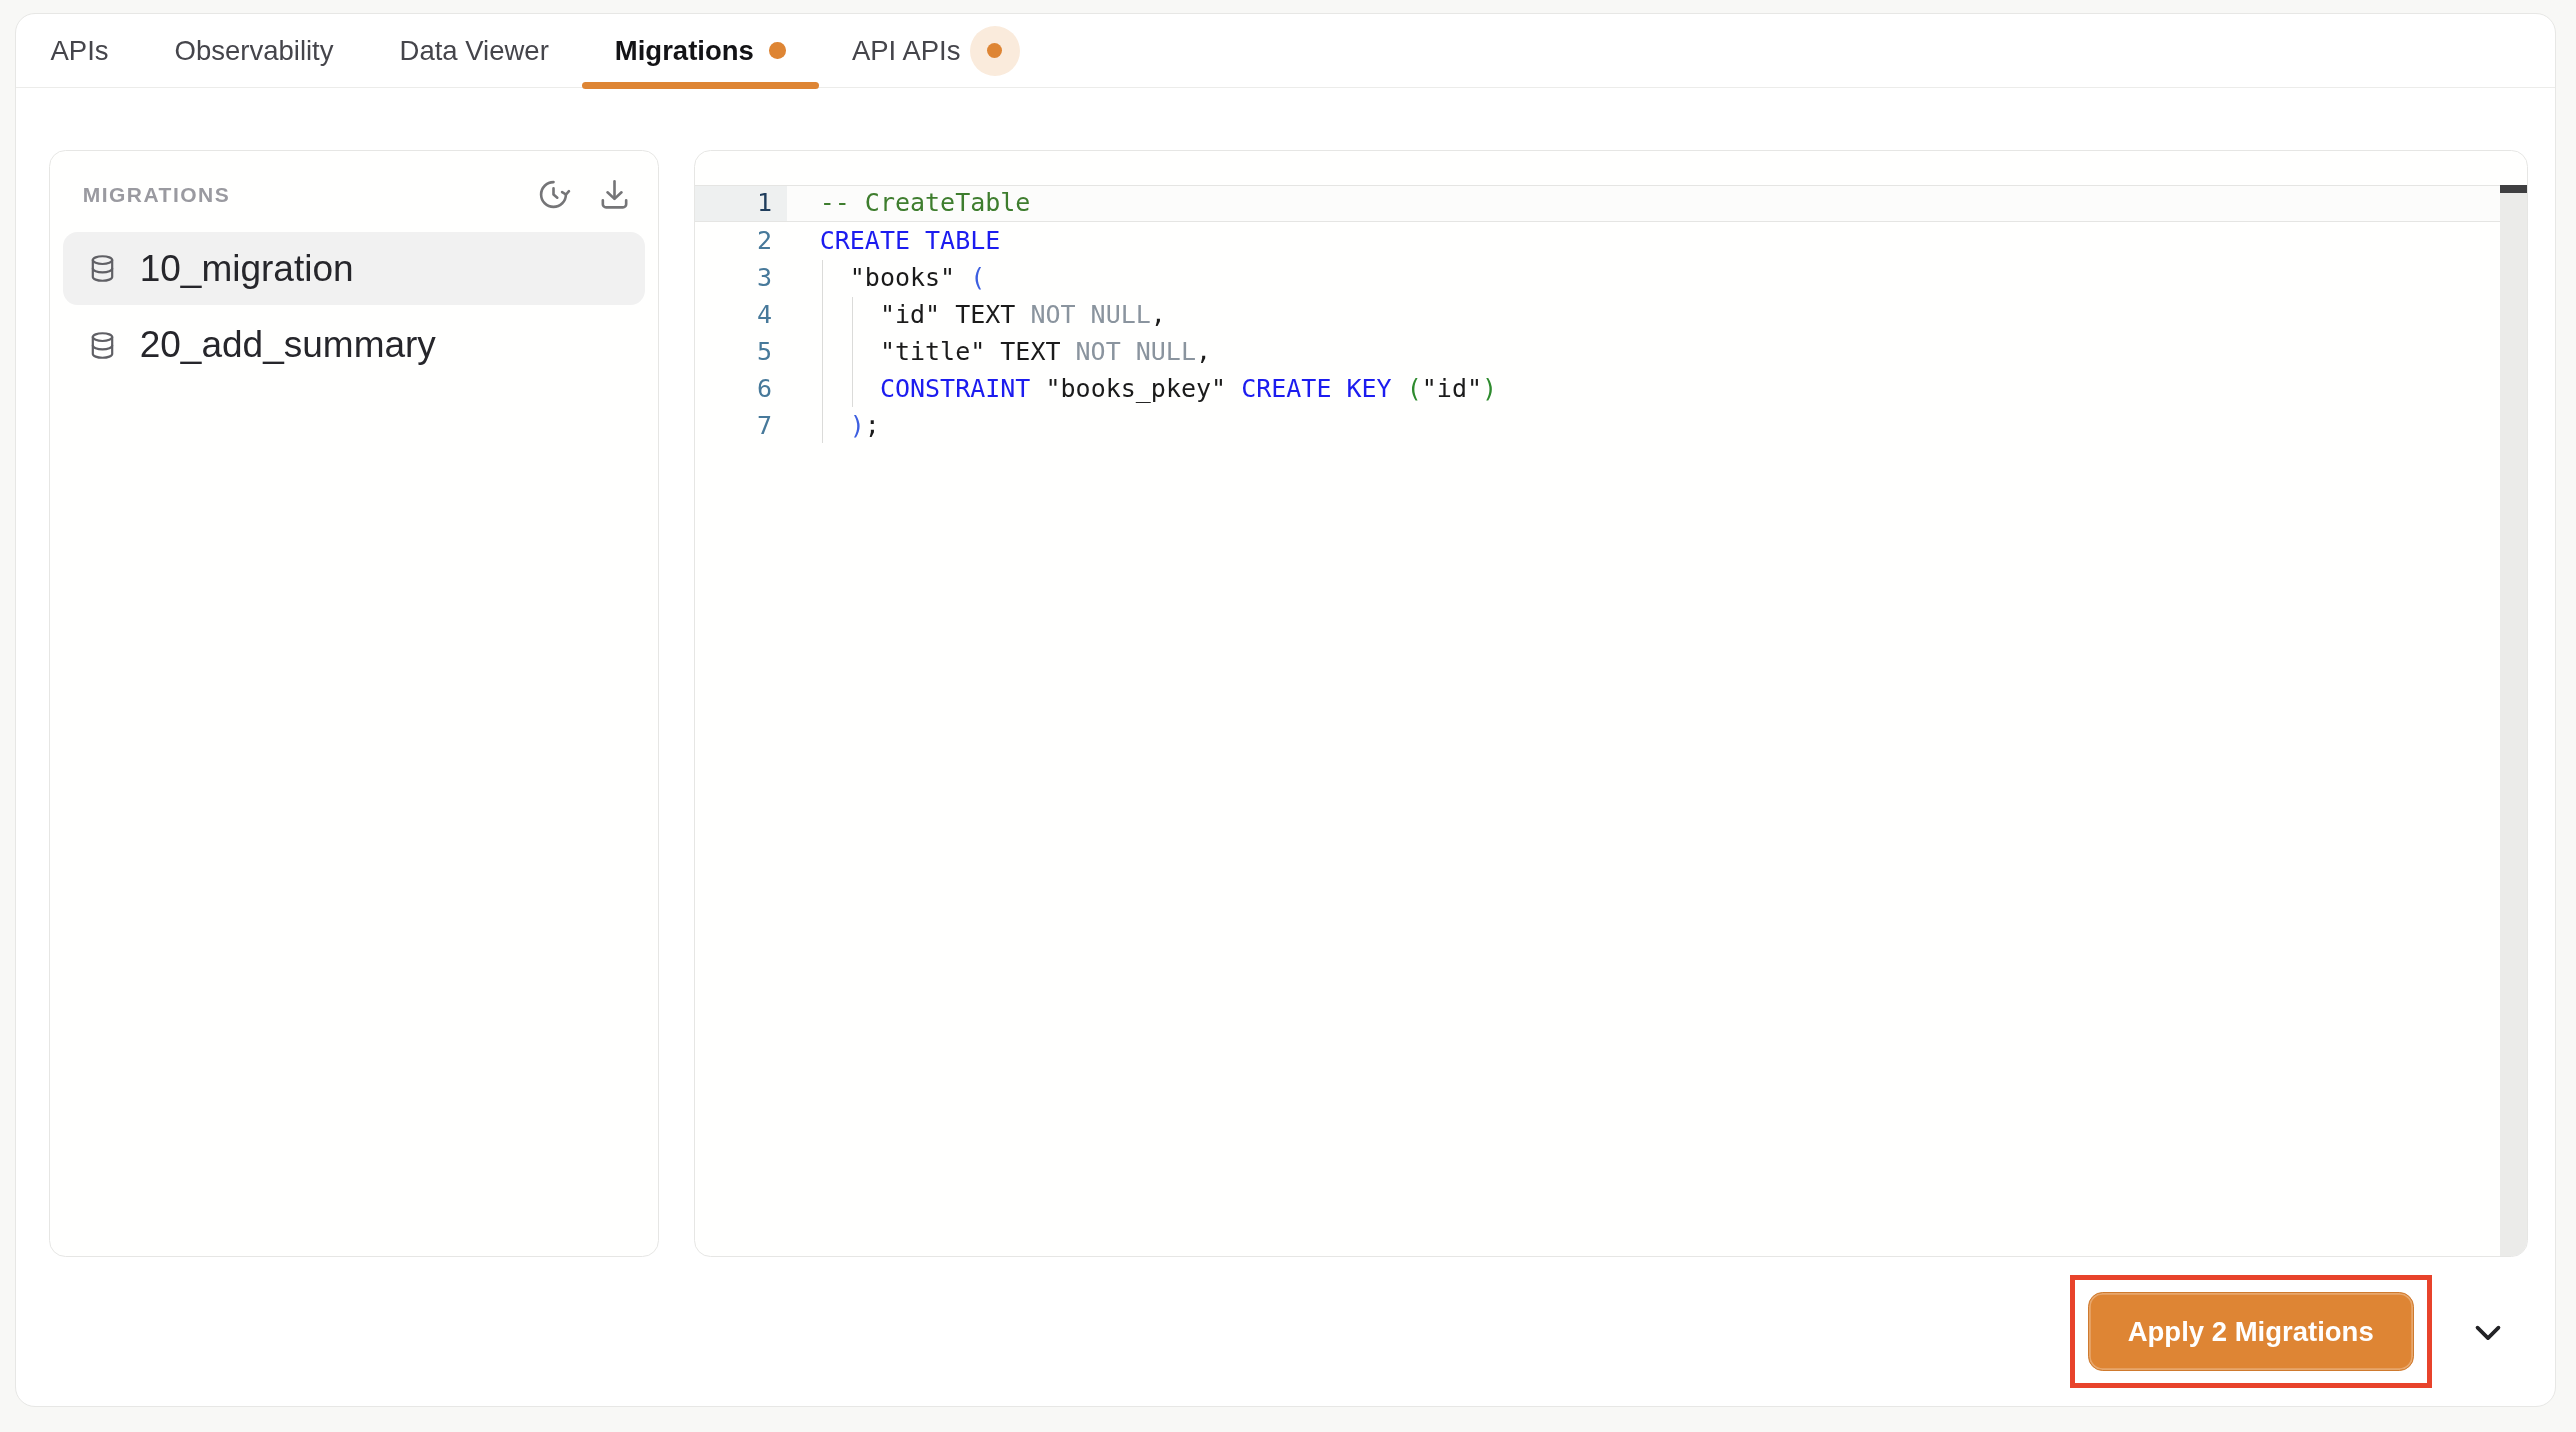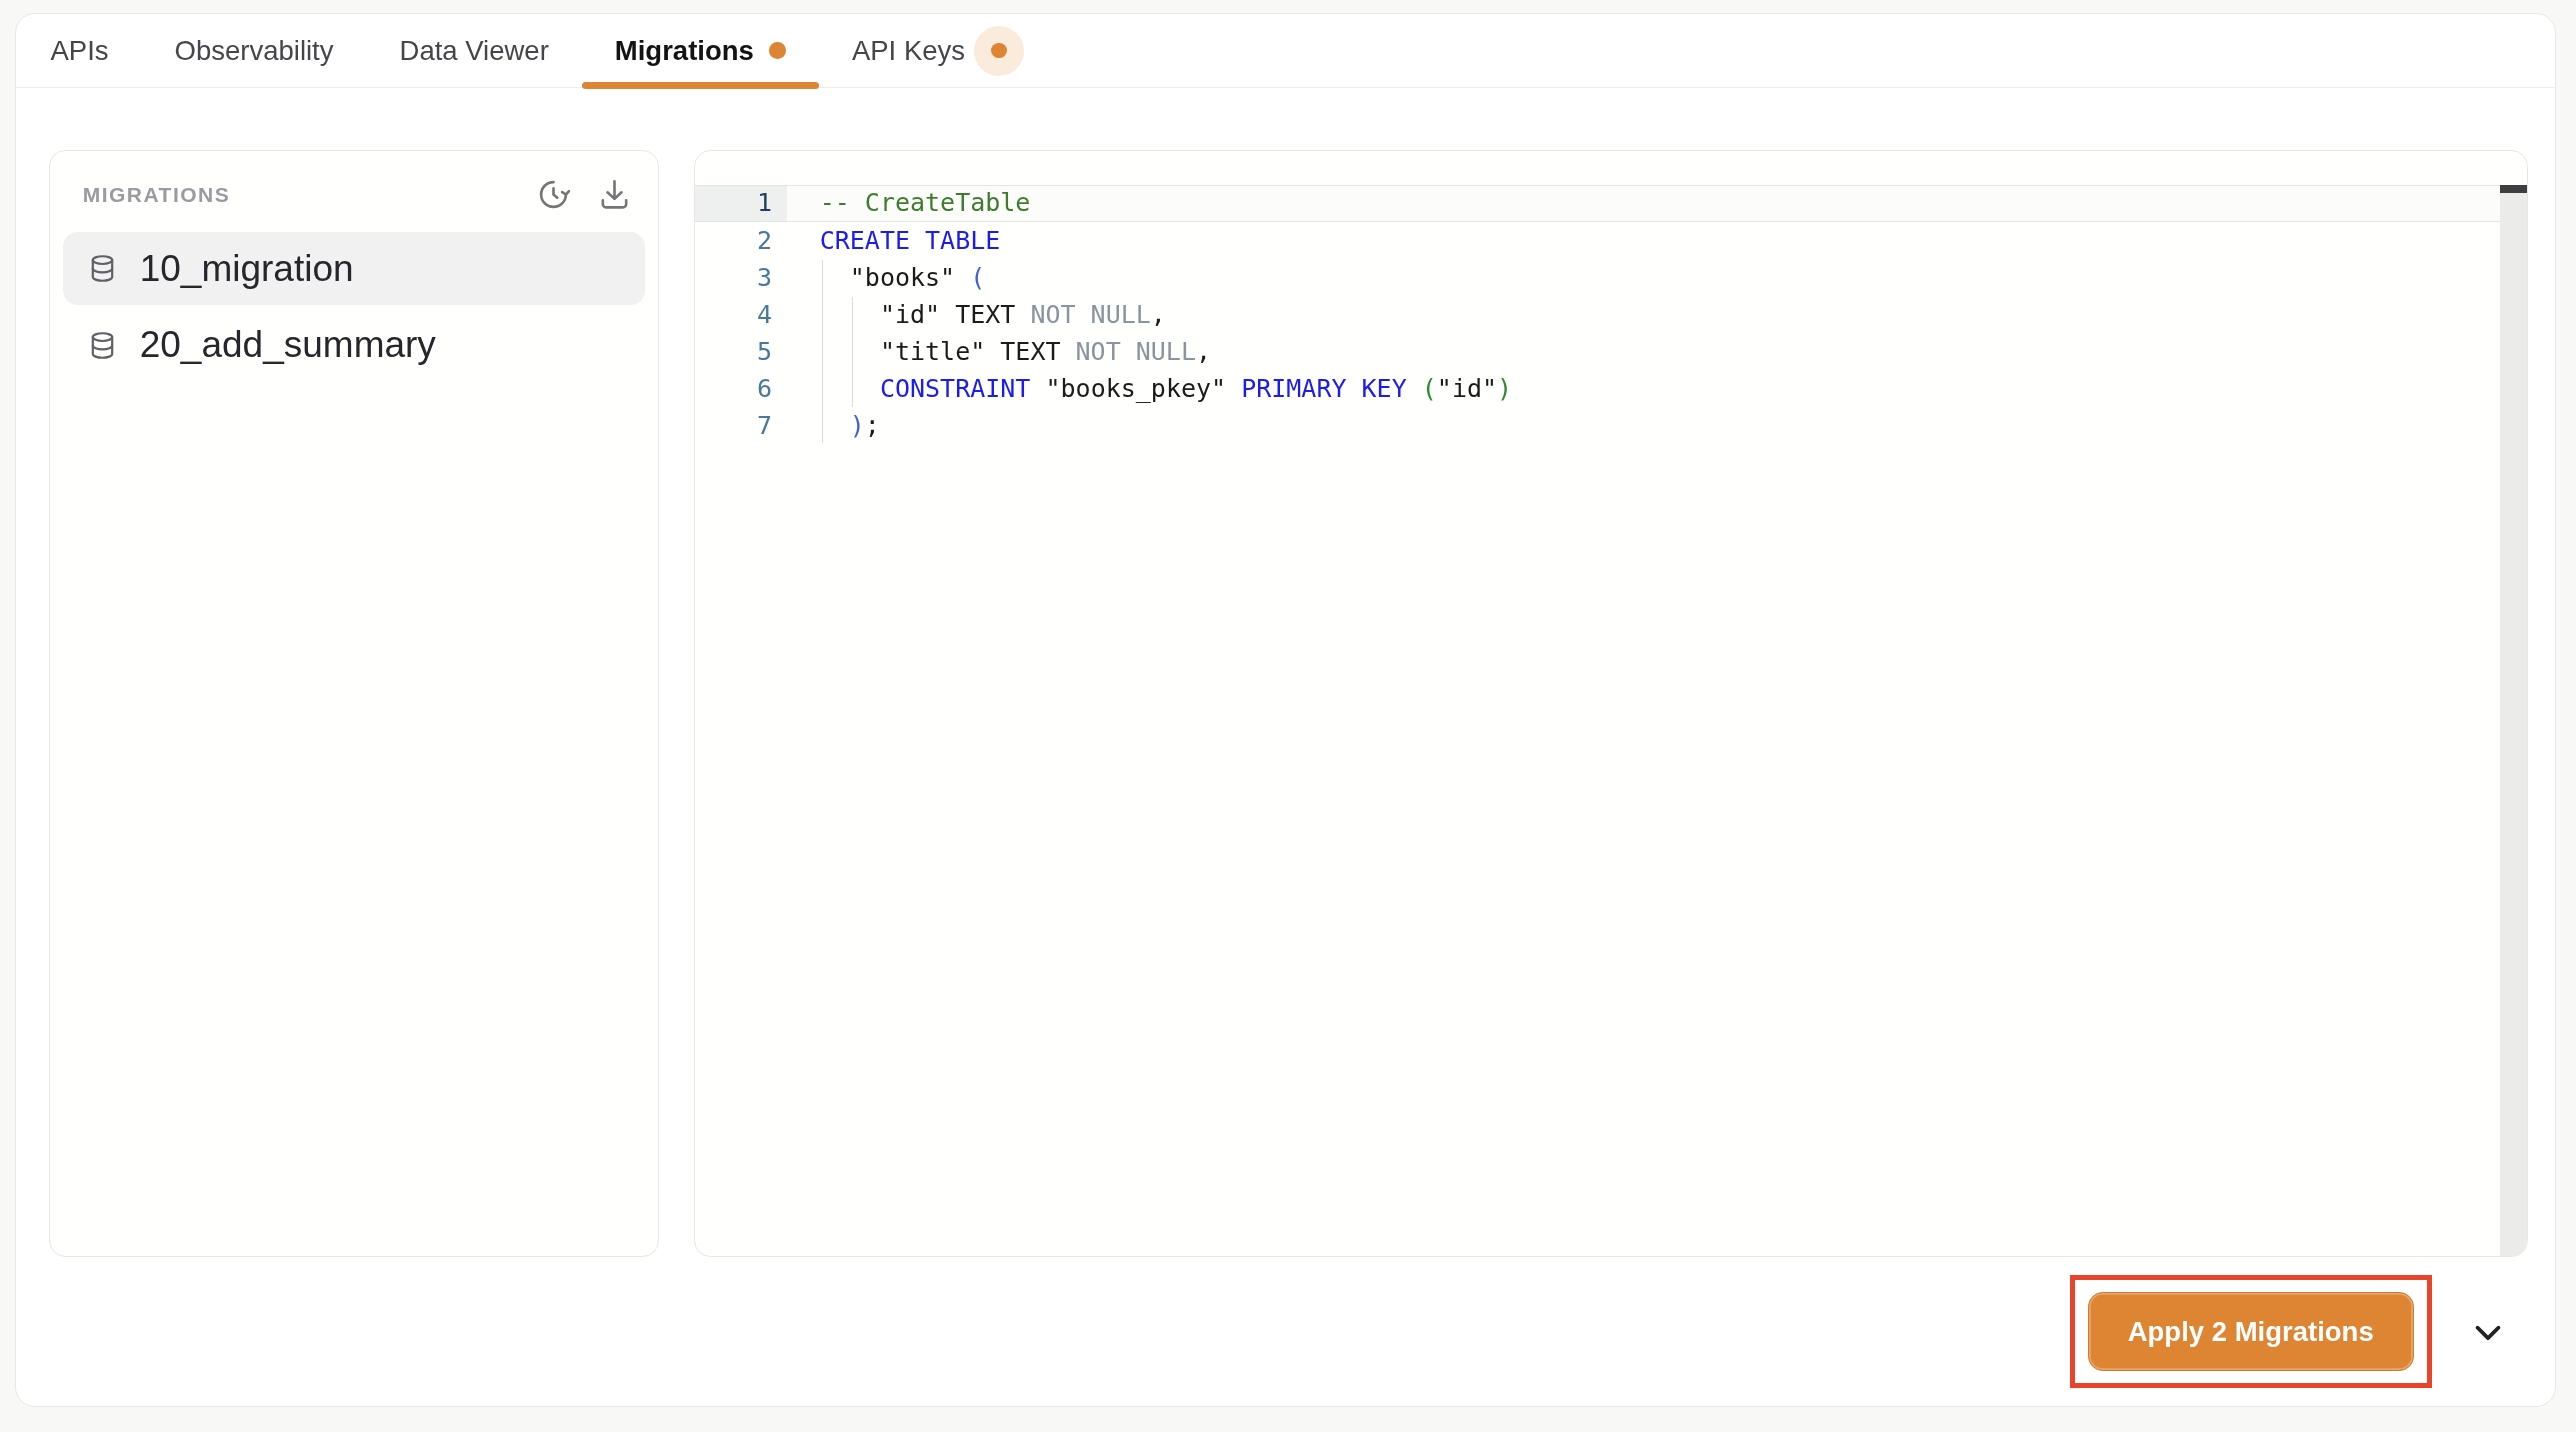--- a/index.html
+++ b/index.html
@@ -96,21 +96,21 @@
         <span>Observability</span>
       </div>
       <div class="tab">
         <span>Data Viewer</span>
       </div>
       <div class="tab active">
         <span>Migrations</span>
         <span class="tab-dot"></span>
       </div>
       <div class="tab">
-        <span>API Keys</span>
+        <span>API APIs</span>
         <span class="tab-halo">
           <span class="tab-dot"></span>
         </span>
       </div>
     </div>
 
   <div class="content">
 
     <div class="panel sidebar">
       <div class="sidebar-header">
@@ -169,21 +169,21 @@
           <div class="code-row">
             <div class="gutter">4</div>
             <div class="code"><span class="t-default">    "id" TEXT </span><span class="t-muted">NOT NULL</span><span class="t-default">,</span></div>
           </div>
           <div class="code-row">
             <div class="gutter">5</div>
             <div class="code"><span class="t-default">    "title" TEXT </span><span class="t-muted">NOT NULL</span><span class="t-default">,</span></div>
           </div>
           <div class="code-row">
             <div class="gutter">6</div>
-            <div class="code"><span class="t-default">    </span><span class="t-keyword">CONSTRAINT</span><span class="t-default"> "books_pkey" </span><span class="t-keyword">PRIMARY KEY</span><span class="t-default"> </span><span class="t-bracket-green">(</span><span class="t-default">"id"</span><span class="t-bracket-green">)</span></div>
+            <div class="code"><span class="t-default">    </span><span class="t-keyword">CONSTRAINT</span><span class="t-default"> "books_pkey" </span><span class="t-keyword">CREATE KEY</span><span class="t-default"> </span><span class="t-bracket-green">(</span><span class="t-default">"id"</span><span class="t-bracket-green">)</span></div>
           </div>
           <div class="code-row">
             <div class="gutter">7</div>
             <div class="code"><span class="t-default">  </span><span class="t-bracket-blue">)</span><span class="t-default">;</span></div>
           </div>
         </div>
       <div class="indent-guide guide-1"></div>
       <div class="indent-guide guide-2"></div>
       <div class="sb-track">
         <div class="sb-thumb"></div>

